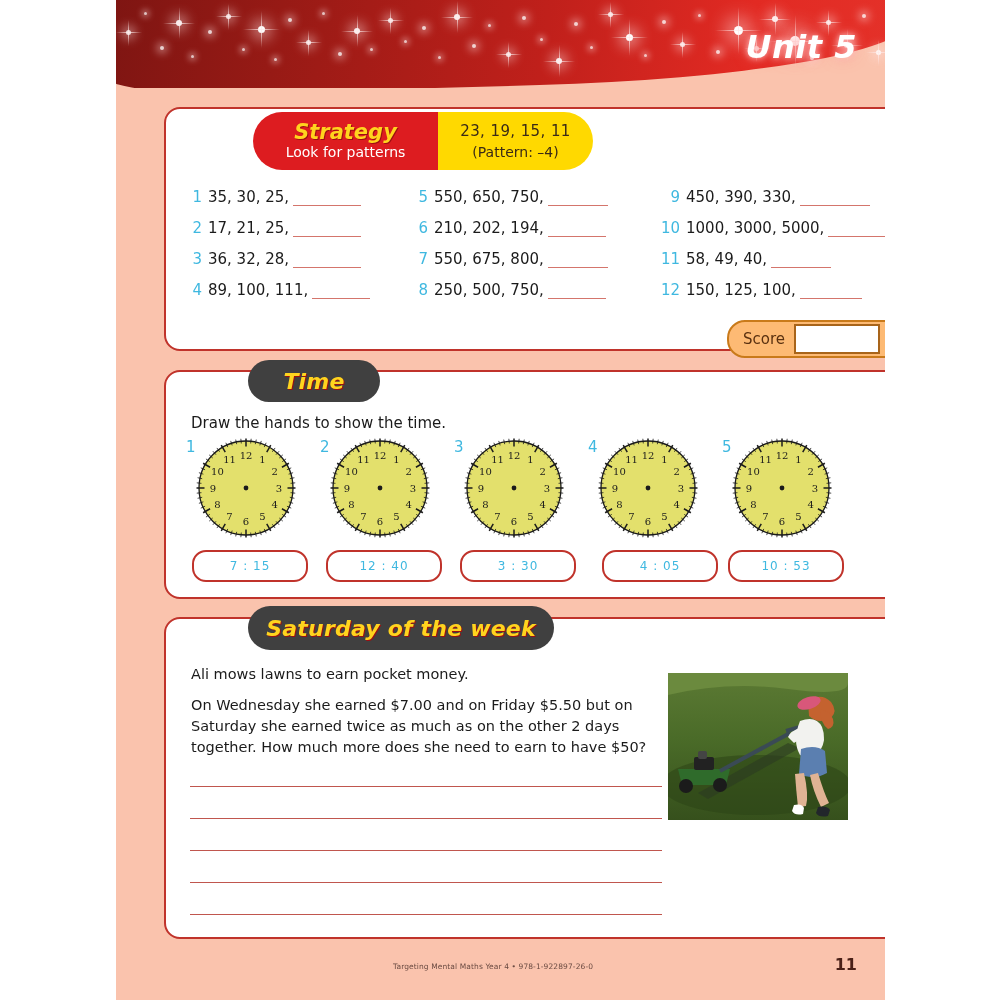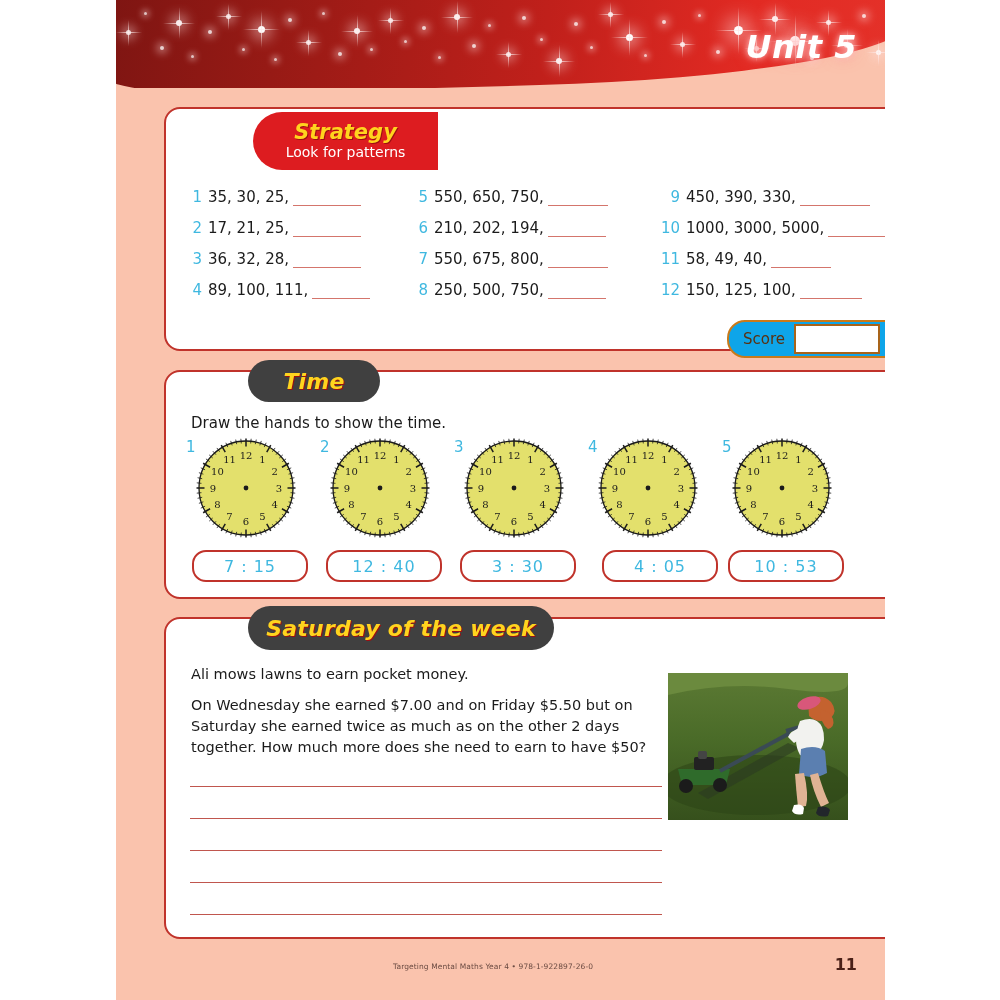--- a/index.html
+++ b/index.html
@@ -45,32 +45,32 @@
   .qrow{display:flex;height:31px;align-items:center;}
   .q{display:flex;align-items:baseline;font-size:15px;color:#1b1b1b;}
   .qnum{color:#3fb8e0;font-weight:normal;width:22px;text-align:right;margin-right:6px;flex:none;font-size:15px;}
   .qtext{white-space:nowrap;}
   .blank{display:inline-block;border-bottom:1.6px solid #d4756c;margin-left:4px;vertical-align:bottom;height:12px;}
   .col1{width:226px;}
   .col2{width:252px;}
   .col3{width:250px;}
 
   
-  .score{position:absolute;background:#0ea5e9;border:2px solid #c97a1a;border-radius:18px;
+  .score{position:absolute;background:#fdba74;border:2px solid #c97a1a;border-radius:18px;
         display:flex;align-items:center;padding:0 8px 0 14px;}
   .score-label{font-size:15px;color:#5a3110;margin-right:9px;}
   .score-box{width:82px;height:26px;background:#ffffff;border:2px solid #a8641a;}
 
   
   .instruction{position:absolute;font-size:15px;color:#1b1b1b;}
   .clock-row{position:absolute;display:flex;}
   .clock-cell{position:relative;}
   .clock-num{position:absolute;left:0;top:0;color:#3fb8e0;font-size:15px;}
   .timebox{border:2px solid #c0332b;border-radius:14px;height:28px;display:flex;
-      align-items:center;justify-content:center;color:#3fb8e0;font-size:16px;letter-spacing:1px;}
+      align-items:center;justify-content:center;color:#3fb8e0;font-size:12px;letter-spacing:1px;}
 
   
   .ptext{position:absolute;font-size:14.5px;color:#1b1b1b;line-height:1.45;}
   .answer-line{position:absolute;height:0;border-top:1.8px solid #c0564e;}
   .photo{position:absolute;border:2px solid #ffffff;overflow:hidden;background:#2f4a1d;}
 
   
   .footer-txt{position:absolute;font-size:7.5px;color:#6b4b42;letter-spacing:.1px;}
   .pageno{position:absolute;font-size:16px;color:#4a2018;font-weight:bold;}
 </style>
@@ -171,20 +171,24 @@
     <div class="banner-title">Unit 5</div>
   </div>
 
   <div class="panel" style="left:48px;top:107px;width:745px;height:240px;">
 
     <div class="strategy-pill">
       <div class="sp-left">
         <div class="t1">Strategy</div>
         <div class="t2">Look for patterns</div>
       </div>
+      <div class="sp-right">
+        <div class="e1">23, 19, 15, 11</div>
+        <div class="e2">(Pattern: –4)</div>
+      </div>
     </div>
 
     <div class="qgrid" id="qgrid">
         <div class="qrow">
           <div class="q col1">
             <span class="qnum">1</span>
             <span class="qtext">35, 30, 25,<span class="blank" style="width:68px"></span></span>
           </div>
           <div class="q col2">
             <span class="qnum">5</span>

